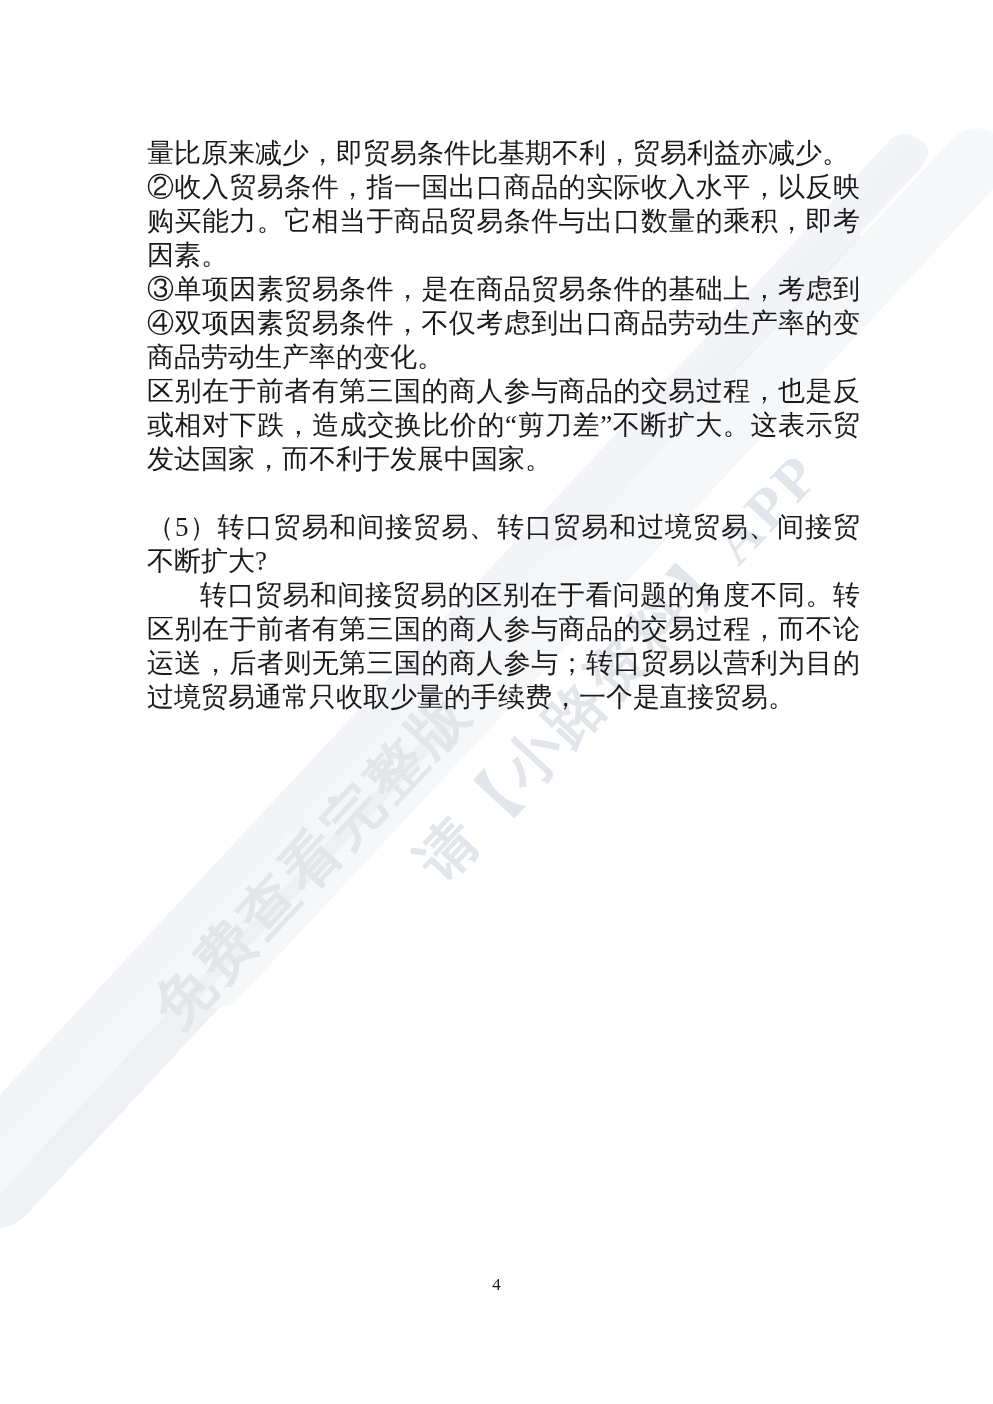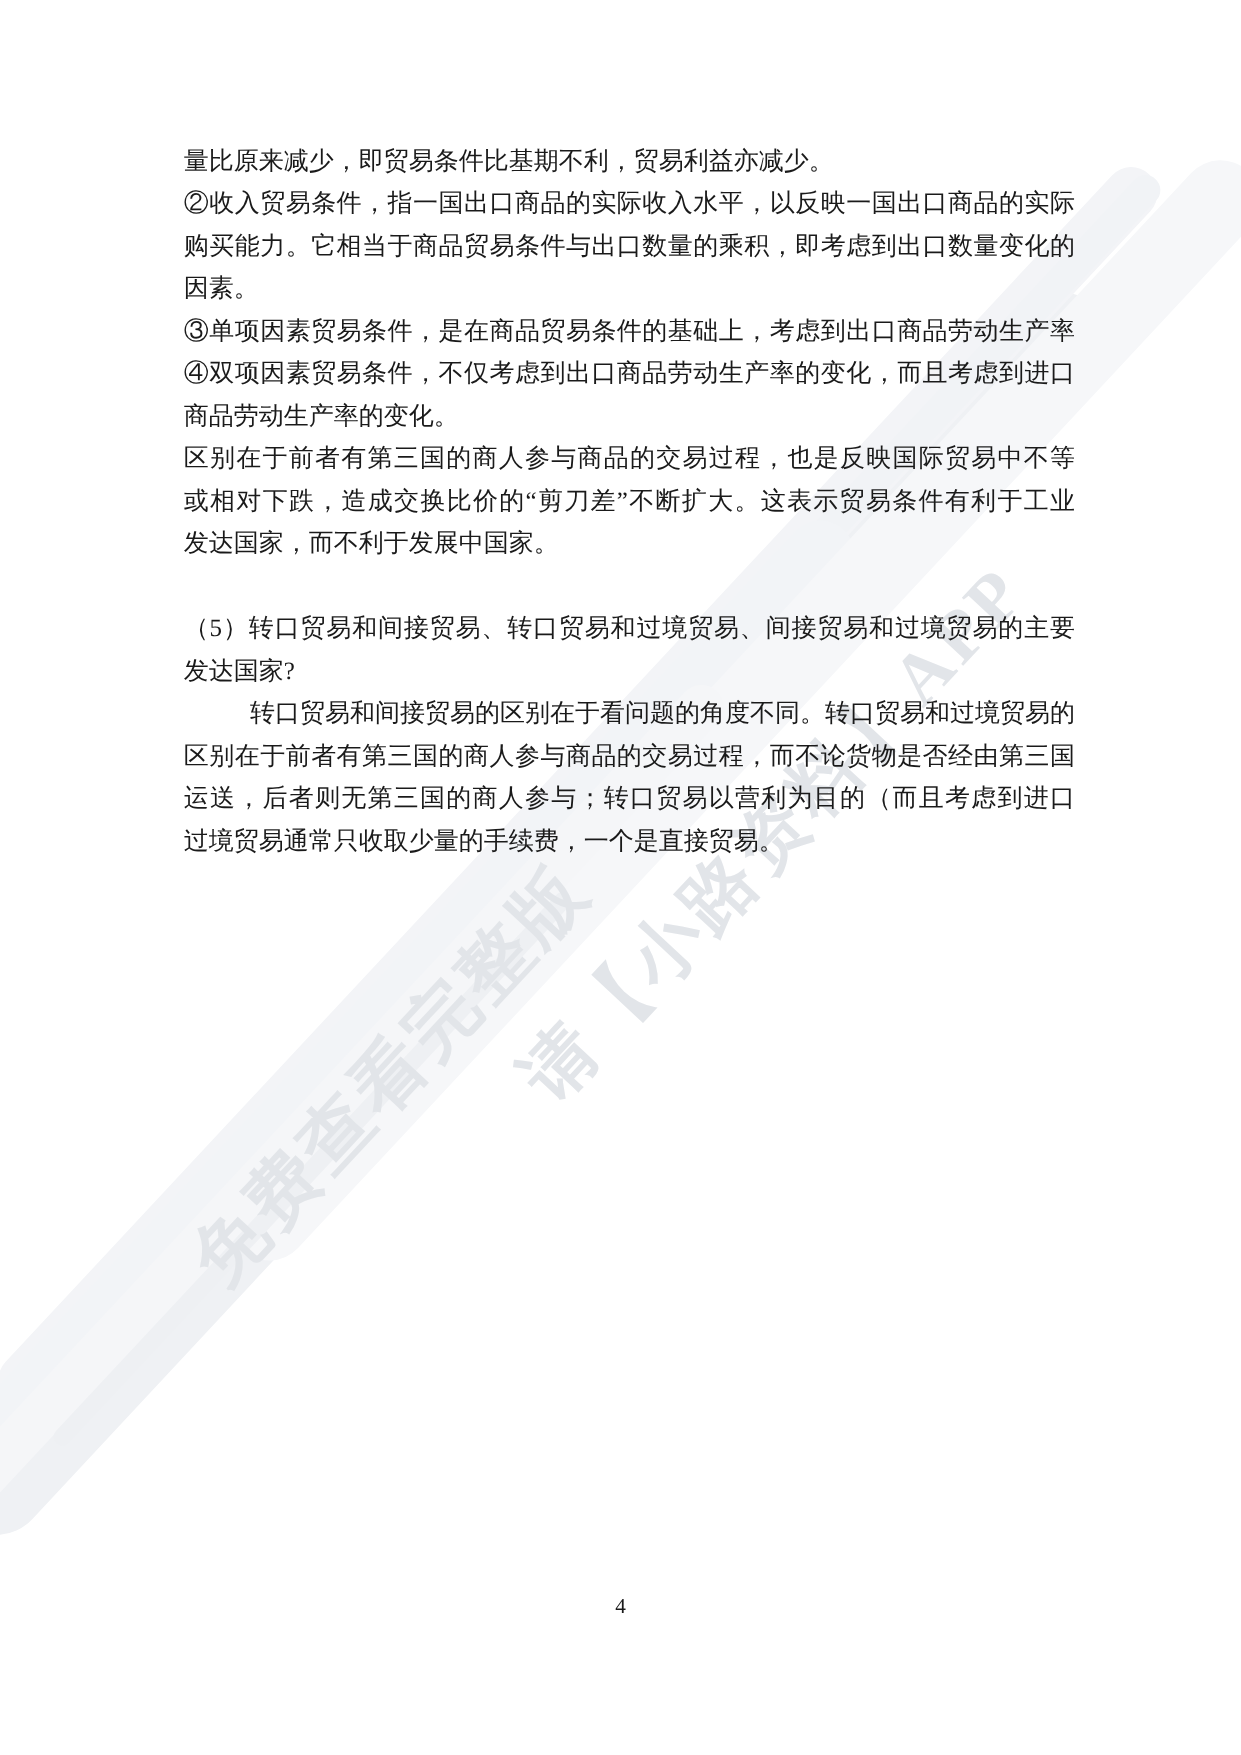--- a/index.html
+++ b/index.html
@@ -33,23 +33,23 @@
     font-weight:bold;
     letter-spacing:4px;
     white-space:nowrap;
     color:var(--wm-color,#e2e5e9);
   }
   .wm1{left:136px;top:992px;}
   .wm2{left:400px;top:845px;}
   
   .content{
     position:absolute;z-index:1;
-    left:147px;top:112px;width:713px;
+    left:147px;top:136px;width:713px;
     color:var(--text-color,#1a1a1a);
-    font-size:20px;
+    font-size:27px;
   }
   .line{
     height:34px;line-height:34px;
     text-align:justify;
     text-align-last:justify;
     overflow:hidden;
   }
   .line.last{text-align-last:left;}
   .line.indent{text-indent:53px;}
   .line.spacer{height:34px;}
@@ -85,21 +85,21 @@
       <div class="line">购买能力。它相当于商品贸易条件与出口数量的乘积，即考虑到出口数量变化的</div>
       <div class="line last">因素。</div>
       <div class="line">③单项因素贸易条件，是在商品贸易条件的基础上，考虑到出口商品劳动生产率</div>
       <div class="line">④双项因素贸易条件，不仅考虑到出口商品劳动生产率的变化，而且考虑到进口</div>
       <div class="line last">商品劳动生产率的变化。</div>
       <div class="line">区别在于前者有第三国的商人参与商品的交易过程，也是反映国际贸易中不等</div>
       <div class="line">或相对下跌，造成交换比价的“剪刀差”不断扩大。这表示贸易条件有利于工业</div>
       <div class="line last">发达国家，而不利于发展中国家。</div>
       <div class="line spacer"></div>
       <div class="line">（5）转口贸易和间接贸易、转口贸易和过境贸易、间接贸易和过境贸易的主要</div>
-      <div class="line last">发达国家?</div>
+      <div class="line last">不断扩大?</div>
       <div class="line indent">转口贸易和间接贸易的区别在于看问题的角度不同。转口贸易和过境贸易的</div>
       <div class="line">区别在于前者有第三国的商人参与商品的交易过程，而不论货物是否经由第三国</div>
       <div class="line">运送，后者则无第三国的商人参与；转口贸易以营利为目的（而且考虑到进口</div>
       <div class="line last">过境贸易通常只收取少量的手续费，一个是直接贸易。</div>
     </div>
 
   <div class="footer">4</div>
 
 </div>
 

